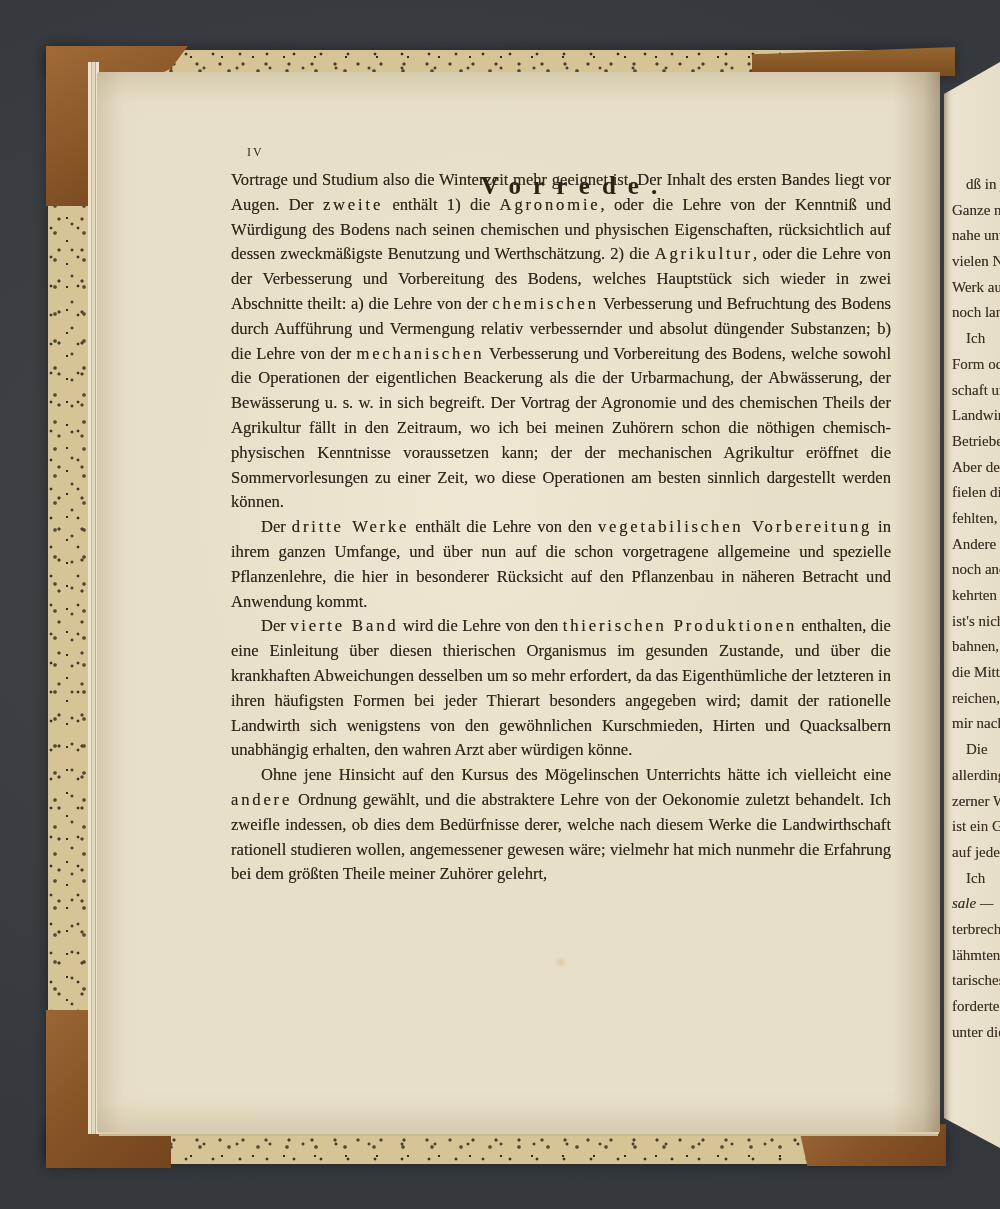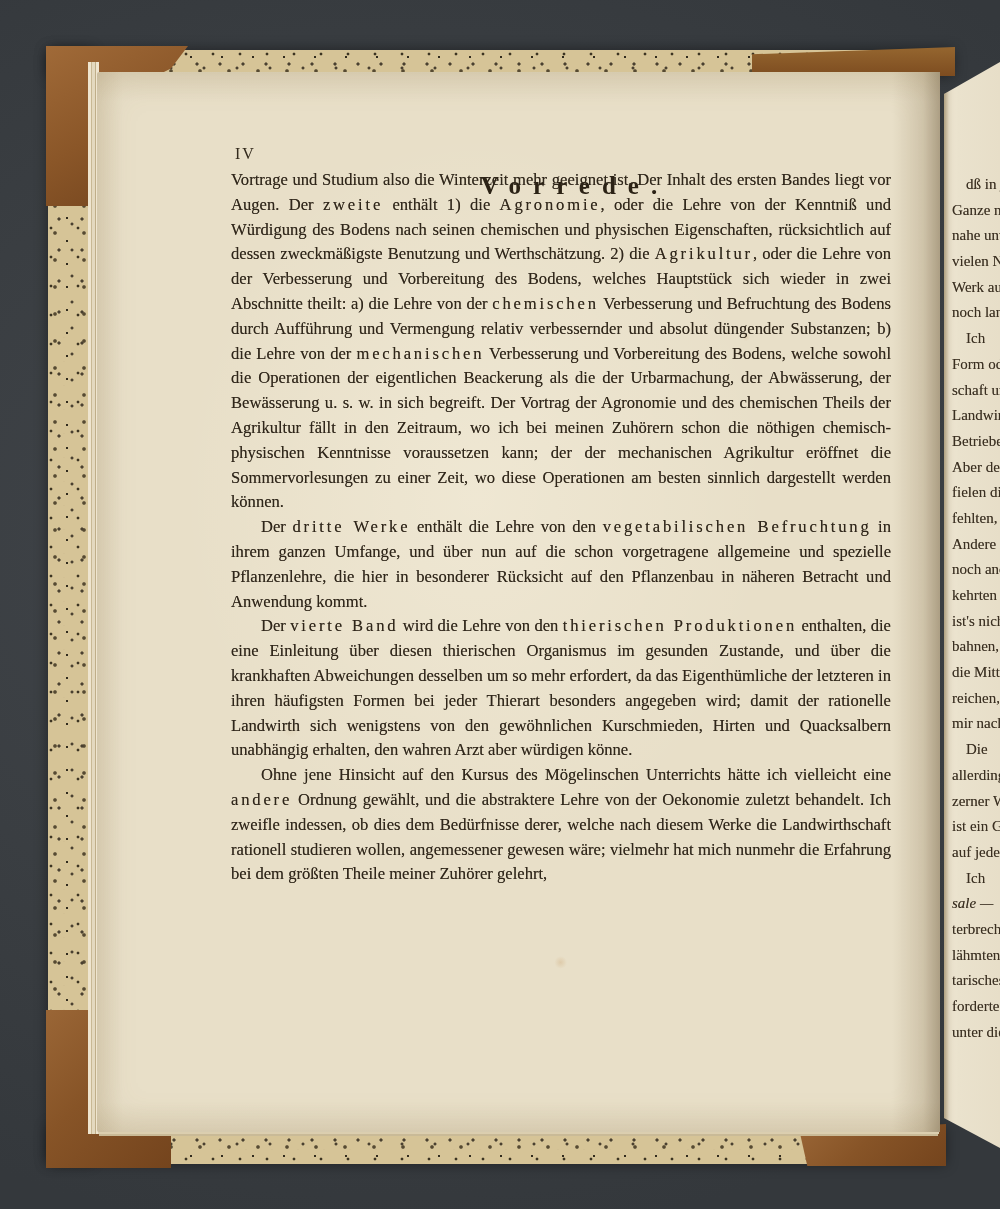--- a/index.html
+++ b/index.html
@@ -50,21 +50,21 @@
       linear-gradient(90deg, rgba(150,125,80,.14) 0, rgba(150,125,80,0) 26px),
       linear-gradient(0deg, rgba(150,125,80,.12) 0, rgba(150,125,80,0) 30px),
       linear-gradient(180deg, rgba(150,125,80,.12) 0, rgba(150,125,80,0) 30px);
     box-shadow:inset 0 0 40px rgba(140,115,70,.18), 0 3px 0 -1px #dbceaf, 0 6px 0 -2px #c9ba97;}
   .fold-shade{position:absolute;left:795px;top:0;width:48px;height:100%;
     background:linear-gradient(90deg, rgba(110,88,52,0) 0%, rgba(110,88,52,.18) 65%, rgba(90,70,40,.38) 100%);}
 
   
   .content{position:absolute;left:134px;top:0;width:660px;color:#2f261a;}
   .header-row{position:absolute;left:0;top:68px;width:660px;height:24px;}
-  .pageno{position:absolute;left:4px;top:5px;font-size:16px;letter-spacing:2px;color:#332a1d;}
+  .pageno{position:absolute;left:16px;top:5px;font-size:12px;letter-spacing:2px;color:#332a1d;}
   .title{position:absolute;left:16px;right:0;text-align:center;font-size:25px;font-weight:bold;
          letter-spacing:.48em;text-indent:.48em;color:#2b2215;margin-top:32px;}
   .body{position:absolute;left:0;top:96px;width:660px;font-size:16.6px;line-height:24.8px;
         text-align:justify;text-shadow:0 0 .4px rgba(47,38,26,.55);}
   .body p{margin:0;}
   .body p.indent{text-indent:30px;}
   .sperr{letter-spacing:.17em;}
 
   
   .page-facing{position:absolute;left:944px;top:56px;width:56px;height:1096px;
@@ -95,21 +95,21 @@
   <div class="sheet-edges"></div>
 
   <div class="page-main">
     <div class="content">
       <div class="header-row">
         <span class="pageno">IV</span>
         <span class="title">Vorrede.</span>
       </div>
       <div class="body">
           <p class=""><span>Vortrage und Studium also die Winterzeit mehr geeignet ist.  Der Inhalt des ersten Bandes liegt vor Augen.  Der </span><span class="sperr">zweite</span><span> enthält 1) die </span><span class="sperr">Agronomie</span><span>, oder die Lehre von der Kenntniß und Würdigung des Bodens nach seinen chemischen und physischen Eigenschaften, rücksichtlich auf dessen zweckmäßigste Benutzung und Werthschätzung. 2) die </span><span class="sperr">Agrikultur</span><span>, oder die Lehre von der Verbesserung und Vorbereitung des Bodens, welches Hauptstück sich wieder in zwei Abschnitte theilt: a) die Lehre von der </span><span class="sperr">chemischen</span><span> Verbesserung und Befruchtung des Bodens durch Aufführung und Vermengung relativ verbessernder und absolut düngender Substanzen; b) die Lehre von der </span><span class="sperr">mechanischen</span><span> Verbesserung und Vorbereitung des Bodens, welche sowohl die Operationen der eigentlichen Beackerung als die der Urbarmachung, der Abwässerung, der Bewässerung u. s. w. in sich begreift.  Der Vortrag der Agronomie und des chemischen Theils der Agrikultur fällt in den Zeitraum, wo ich bei meinen Zuhörern schon die nöthigen chemisch-physischen Kenntnisse voraussetzen kann; der der mechanischen Agrikultur eröffnet die Sommervorlesungen zu einer Zeit, wo diese Operationen am besten sinnlich dargestellt werden können.</span></p>
-          <p class="indent"><span>Der </span><span class="sperr">dritte Werke</span><span> enthält die Lehre von den </span><span class="sperr">vegetabilischen Befruchtung</span><span> in ihrem ganzen Umfange, und über nun auf die schon vorgetragene allgemeine und spezielle Pflanzenlehre, die hier in besonderer Rücksicht auf den Pflanzenbau in näheren Betracht und Anwendung kommt.</span></p>
+          <p class="indent"><span>Der </span><span class="sperr">dritte Werke</span><span> enthält die Lehre von den </span><span class="sperr">vegetabilischen Vorbereitung</span><span> in ihrem ganzen Umfange, und über nun auf die schon vorgetragene allgemeine und spezielle Pflanzenlehre, die hier in besonderer Rücksicht auf den Pflanzenbau in näheren Betracht und Anwendung kommt.</span></p>
           <p class="indent"><span>Der </span><span class="sperr">vierte Band</span><span> wird die Lehre von den </span><span class="sperr">thierischen Produktionen</span><span> enthalten, die eine Einleitung über diesen thierischen Organismus im gesunden Zustande, und über die krankhaften Abweichungen desselben um so mehr erfordert, da das Eigenthümliche der letzteren in ihren häufigsten Formen bei jeder Thierart besonders angegeben wird; damit der rationelle Landwirth sich wenigstens von den gewöhnlichen Kurschmieden, Hirten und Quacksalbern unabhängig erhalten, den wahren Arzt aber würdigen könne.</span></p>
           <p class="indent"><span>Ohne jene Hinsicht auf den Kursus des Mögelinschen Unterrichts hätte ich vielleicht eine </span><span class="sperr">andere</span><span> Ordnung gewählt, und die abstraktere Lehre von der Oekonomie zuletzt behandelt.  Ich zweifle indessen, ob dies dem Bedürfnisse derer, welche nach diesem Werke die Landwirthschaft rationell studieren wollen, angemessener gewesen wäre; vielmehr hat mich nunmehr die Erfahrung bei dem größten Theile meiner Zuhörer gelehrt,</span></p>
         </div>
     </div>
     <div class="fold-shade"></div>
   </div>
 
   <div class="page-facing">
     <div class="facing-text">
         <div class="frag frag-indent">dß in jener</div>

